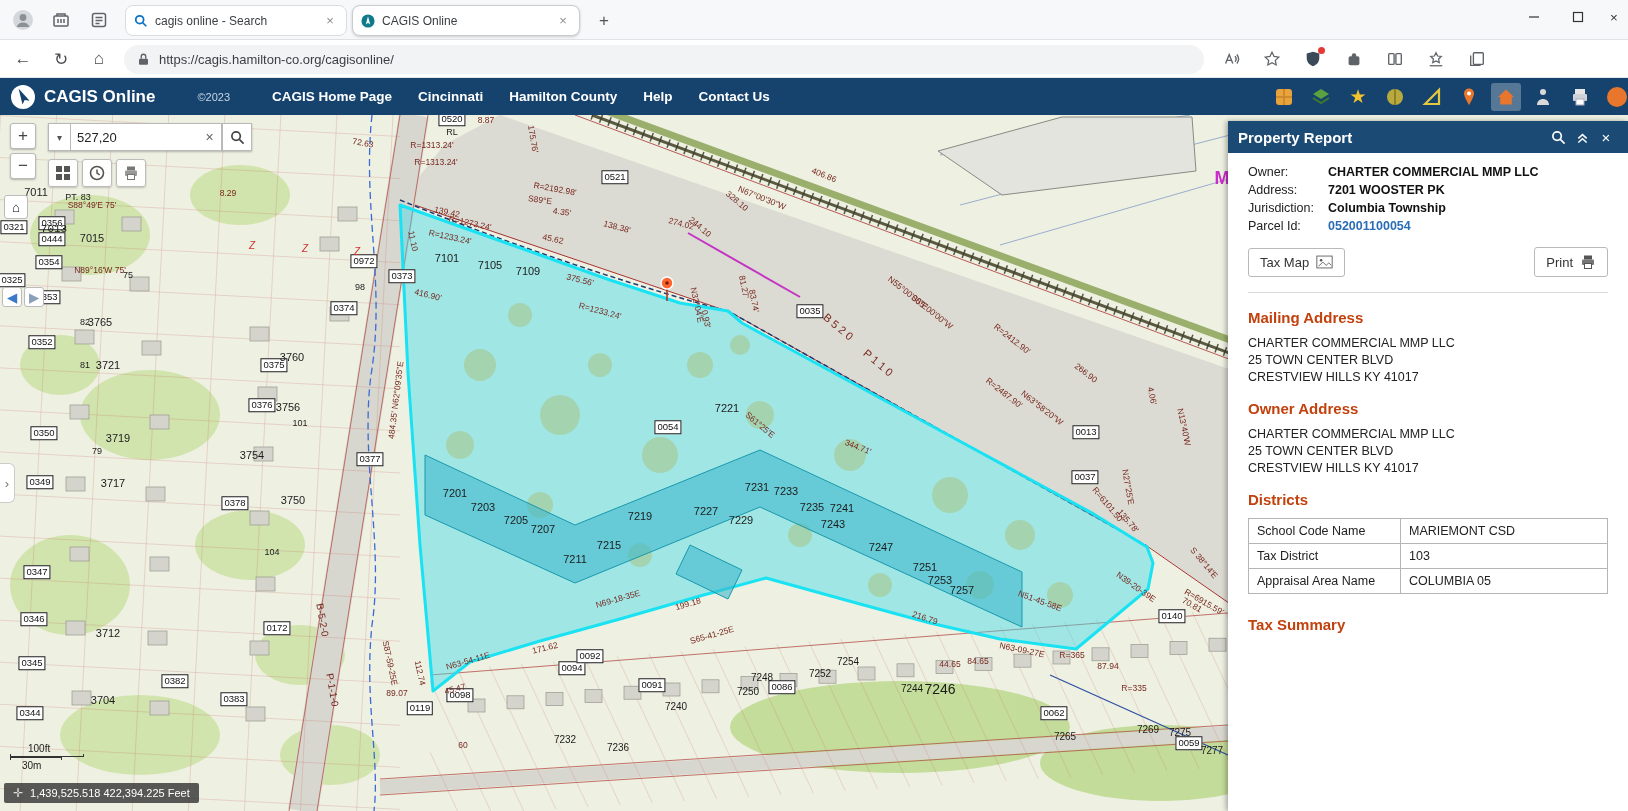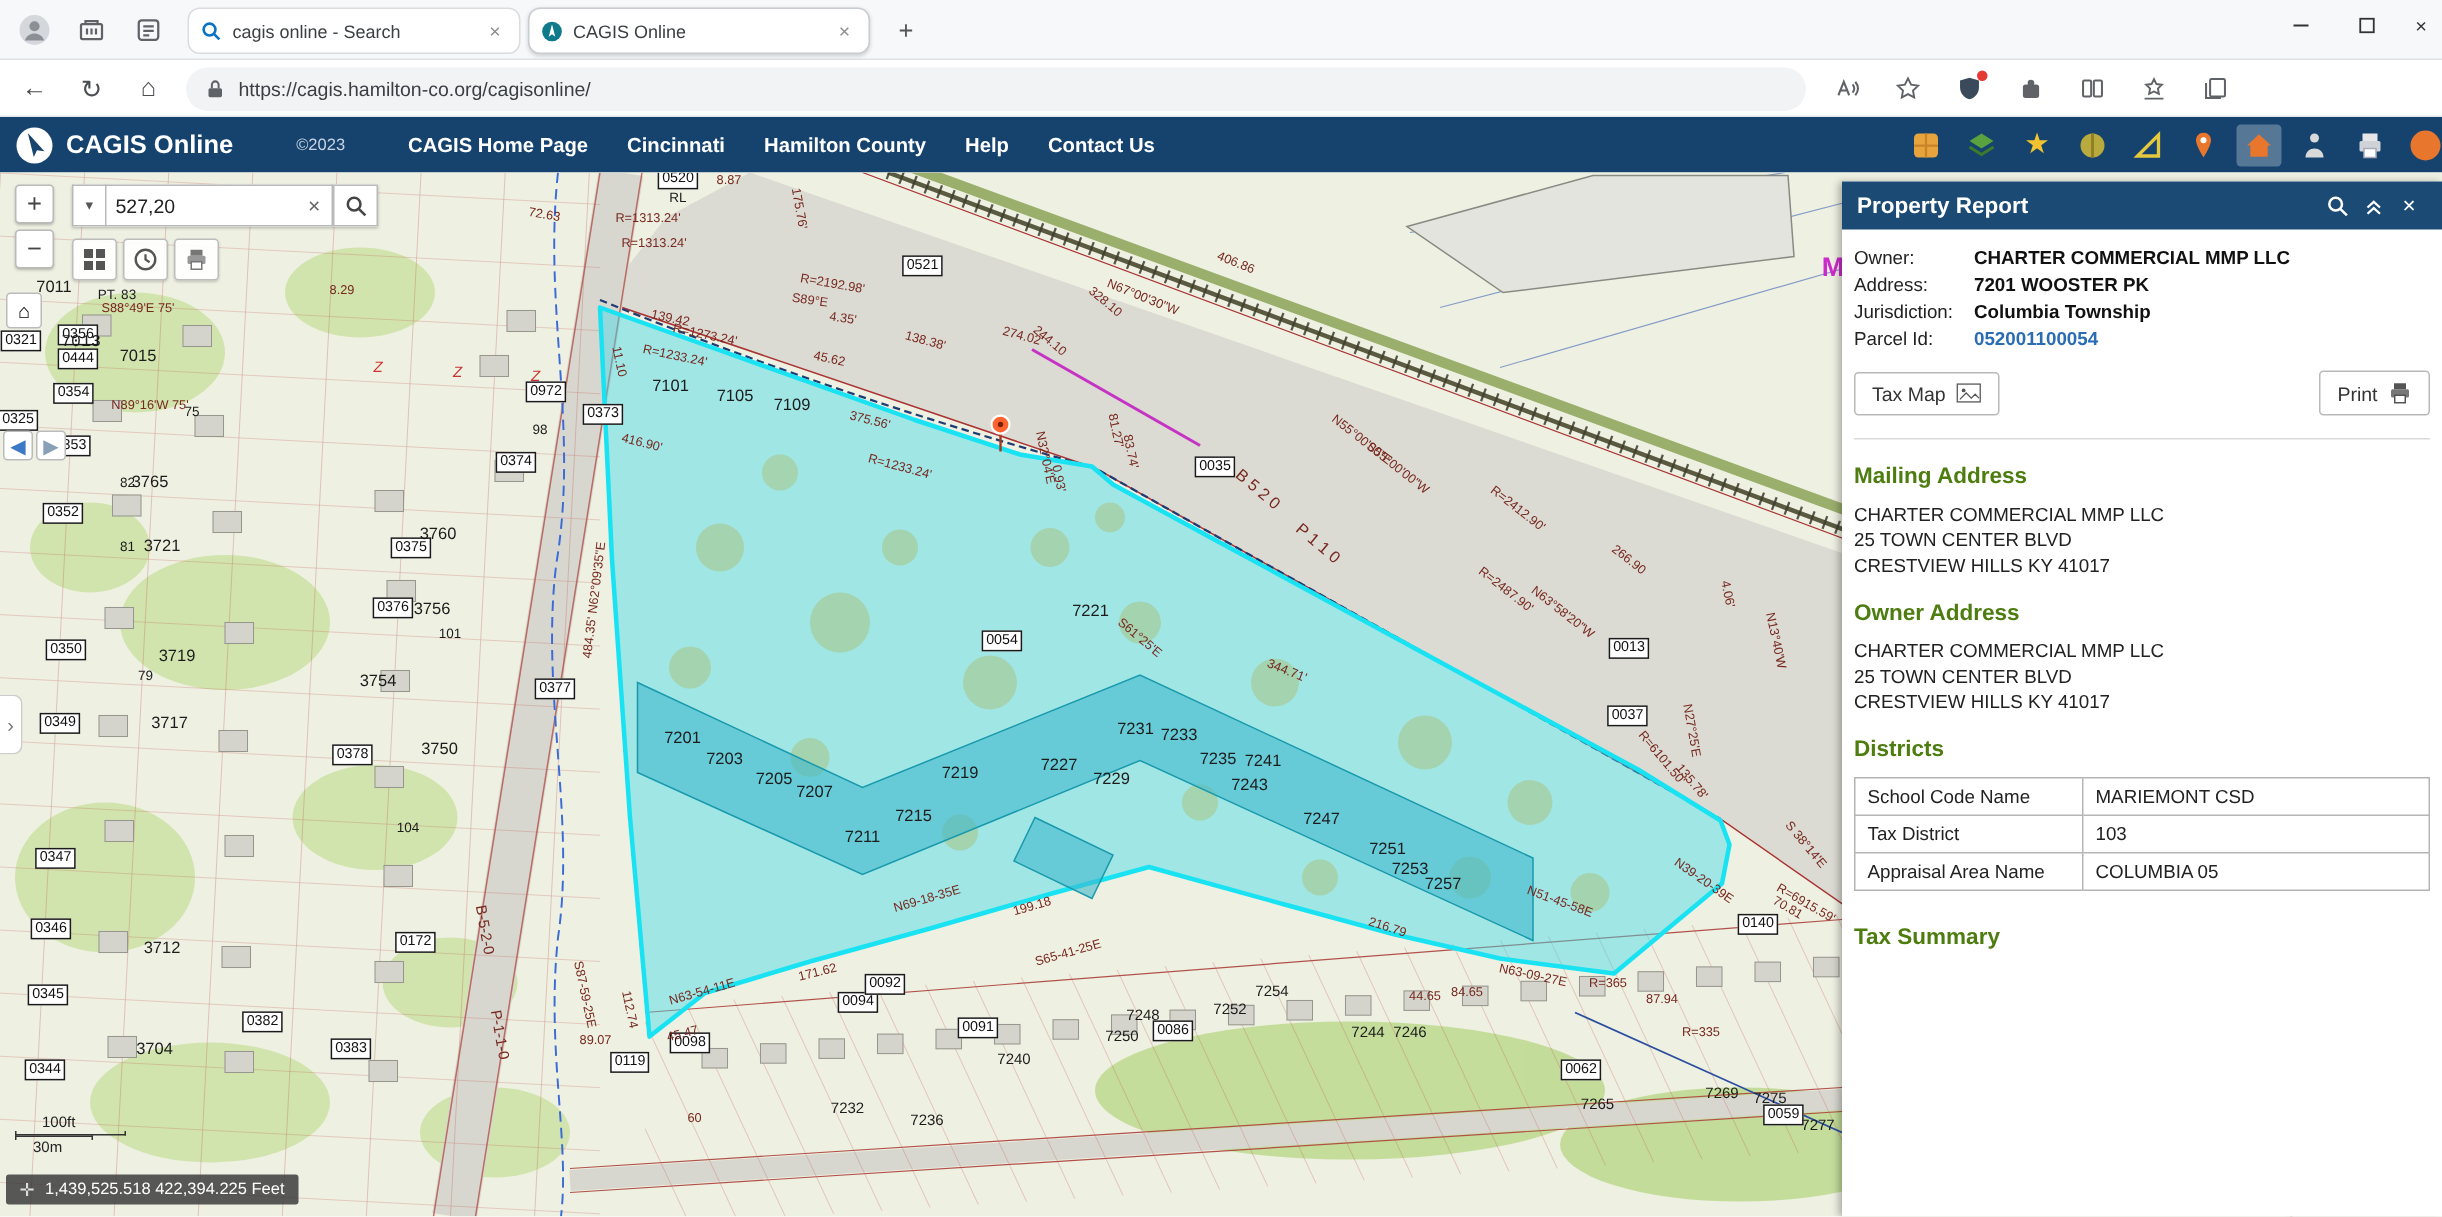--- a/index.html
+++ b/index.html
@@ -63,29 +63,29 @@
   #scalebar .bar.m{width:52px;border-bottom:none;border-top:1px solid #333;height:3px}
   #coordbar{position:absolute;left:4px;bottom:8px;background:rgba(45,45,45,.78);color:#fff;font-size:11px;padding:3px 9px;display:flex;align-items:center;gap:7px;border-radius:2px}
   #coordbar .cross{font-size:12px;color:#ddd}
 
   
   #panel{position:absolute;top:6px;right:0;bottom:0;width:400px;background:#fff;box-shadow:-2px 0 5px rgba(0,0,0,.3);display:flex;flex-direction:column}
   .p-head{height:32px;background:#1b4a74;color:#fff;display:flex;align-items:center;padding:0 10px;flex:0 0 32px}
   .p-head .ptitle{font-size:15px;font-weight:bold}
   .p-head .phspacer{flex:1}
   .p-ico{width:24px;height:24px;display:flex;align-items:center;justify-content:center;cursor:pointer;color:#fff;font-size:15px}
-  .p-body{padding:12px 8px;overflow:hidden;font-size:12.5px;color:#222}
+  .p-body{padding:12px 20px;overflow:hidden;font-size:12.5px;color:#222}
   .p-grid{display:grid;grid-template-columns:80px 1fr;row-gap:4px}
   .p-grid .val{font-weight:bold;color:#111}
   .p-grid .link{color:#2a6db5;font-weight:bold;cursor:pointer}
   .p-btnrow{display:flex;align-items:center;margin-top:14px}
   .p-btn{display:inline-flex;align-items:center;gap:7px;background:#fff;border:1px solid #b9b9b9;border-radius:3px;padding:6px 11px;font-size:13px;color:#333;cursor:pointer}
   .p-btn.right{margin-left:auto}
   .p-body hr{border:none;border-top:1px solid #d9d9d9;margin:15px 0 4px}
-  .sect{font-size:15px;font-weight:bold;color:#4d7c0f;margin:16px 0 10px}
+  .sect{font-size:15px;font-weight:bold;color:#c2410c;margin:16px 0 10px}
   .addr-line{margin:3px 0;color:#222}
   table.districts{width:100%;border-collapse:collapse;margin-top:2px}
   table.districts td{border:1px solid #b5b5b5;padding:5px 8px;font-size:12.5px}
   table.districts td.c1{width:152px}
 </style>
 </head>
 <body>
 
 <div id="app">
 
@@ -491,21 +491,21 @@
         <div class="mlbl k" style="left: 842px; top: 393px; transform: translate(-50%, -50%) rotate(0deg);">7241</div>
         <div class="mlbl k" style="left: 833px; top: 409px; transform: translate(-50%, -50%) rotate(0deg);">7243</div>
         <div class="mlbl k" style="left: 881px; top: 432px; transform: translate(-50%, -50%) rotate(0deg);">7247</div>
         <div class="mlbl k" style="left: 925px; top: 452px; transform: translate(-50%, -50%) rotate(0deg);">7251</div>
         <div class="mlbl k" style="left: 940px; top: 465px; transform: translate(-50%, -50%) rotate(0deg);">7253</div>
         <div class="mlbl k" style="left: 962px; top: 475px; transform: translate(-50%, -50%) rotate(0deg);">7257</div>
         <div class="mlbl k" style="left: 676px; top: 592px; transform: translate(-50%, -50%) rotate(0deg); font-size: 10px;">7240</div>
         <div class="mlbl k" style="left: 618px; top: 633px; transform: translate(-50%, -50%) rotate(0deg); font-size: 10px;">7236</div>
         <div class="mlbl k" style="left: 565px; top: 625px; transform: translate(-50%, -50%) rotate(0deg); font-size: 10px;">7232</div>
         <div class="mlbl k" style="left: 912px; top: 574px; transform: translate(-50%, -50%) rotate(0deg); font-size: 10px;">7244</div>
-        <div class="mlbl k" style="left: 940px; top: 574px; transform: translate(-50%, -50%) rotate(0deg); font-size: 10px;">7246</div>
+        <div class="mlbl k" style="left: 940px; top: 574px; transform: translate(-50%, -50%) rotate(0deg); font-size: 14px;">7246</div>
         <div class="mlbl k" style="left: 762px; top: 563px; transform: translate(-50%, -50%) rotate(0deg); font-size: 10px;">7248</div>
         <div class="mlbl k" style="left: 748px; top: 577px; transform: translate(-50%, -50%) rotate(0deg); font-size: 10px;">7250</div>
         <div class="mlbl k" style="left: 820px; top: 559px; transform: translate(-50%, -50%) rotate(0deg); font-size: 10px;">7252</div>
         <div class="mlbl k" style="left: 848px; top: 547px; transform: translate(-50%, -50%) rotate(0deg); font-size: 10px;">7254</div>
         <div class="mlbl k" style="left: 1065px; top: 622px; transform: translate(-50%, -50%) rotate(0deg); font-size: 10px;">7265</div>
         <div class="mlbl k" style="left: 1148px; top: 615px; transform: translate(-50%, -50%) rotate(0deg); font-size: 10px;">7269</div>
         <div class="mlbl k" style="left: 1180px; top: 618px; transform: translate(-50%, -50%) rotate(0deg); font-size: 10px;">7275</div>
         <div class="mlbl k" style="left: 1212px; top: 636px; transform: translate(-50%, -50%) rotate(0deg); font-size: 10px;">7277</div>
         <div class="mlbl m" style="left: 432px; top: 30px; transform: translate(-50%, -50%) rotate(0deg);">R=1313.24'</div>
         <div class="mlbl m" style="left: 436px; top: 47px; transform: translate(-50%, -50%) rotate(0deg);">R=1313.24'</div>

